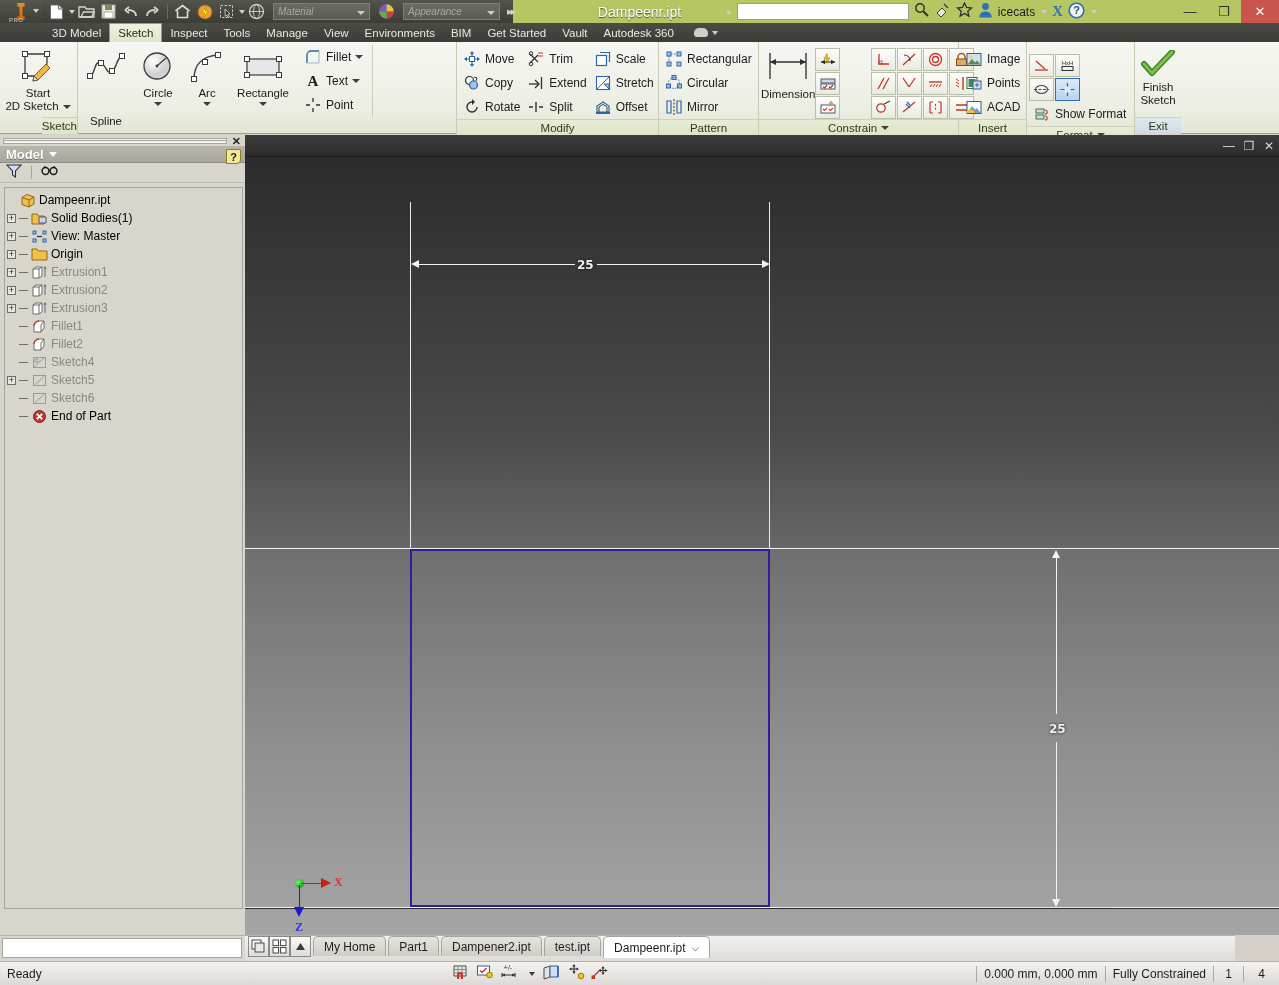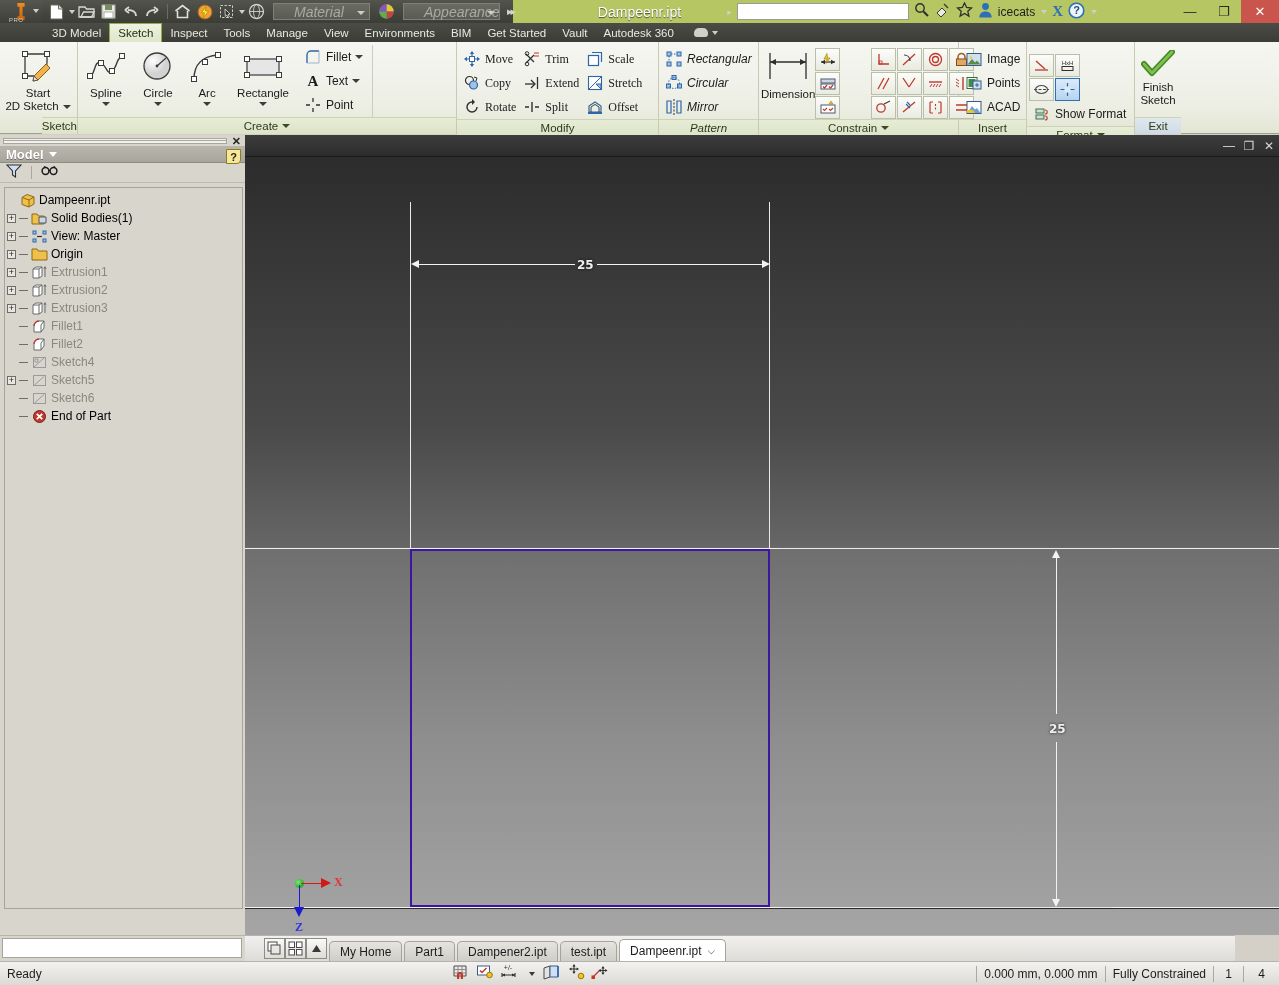--- a/index.html
+++ b/index.html
@@ -43,21 +43,21 @@
   .qcaret{
     width:0;height:0;border-left:3px solid transparent;border-right:3px solid transparent;
     border-top:4px solid #cfcfc7; margin-left:1px;
   }
   .combo{
     height:17px; width:97px; margin-left:5px;
     background:linear-gradient(180deg,#6a6c63,#5a5c53);
     border:1px solid #7e8076;
     display:flex; align-items:center; position:relative;
   }
-  .combo span{ color:#a9aba2; font-style:italic; font-size:14px; padding-left:20px;}
+  .combo span{ color:#a9aba2; font-style:italic; font-size:10px; padding-left:4px;}
   .combo .cb-arrow{
     position:absolute;right:4px;top:7px;
     width:0;height:0;border-left:4px solid transparent;border-right:4px solid transparent;
     border-top:4px solid #cdcfc6;
   }
   .more-chev{ color:#d3d5cc; font-size:11px; margin-left:6px; letter-spacing:-2px;}
   .titlebar-title{
     position:absolute; left:0; right:0; top:0; height:23px;
     display:flex; align-items:center; justify-content:center;
     color:#fff; font-size:14px; pointer-events:none;
@@ -252,21 +252,21 @@
   .axis-z-line{ position:absolute; width:1px; background:#1a1ad0; }
   .axis-x-head{ position:absolute;width:0;height:0;border-top:5px solid transparent;border-bottom:5px solid transparent;border-left:10px solid #d01a1a;}
   .axis-z-head{ position:absolute;width:0;height:0;border-left:5px solid transparent;border-right:5px solid transparent;border-top:10px solid #1a1ad0;}
   .axis-lbl{ position:absolute; font-size:12px; font-weight:bold; font-family:"Liberation Serif",serif;}
 
   
   .tabstrip{
     position:absolute; left:245px; top:935px; width:990px; height:26px;
     background:linear-gradient(180deg,#f1f0ee,#dedcd7);
     border-top:1px solid #b5b3ad;
-    display:flex; align-items:flex-end; padding-left:19px;
+    display:flex; align-items:flex-start; padding-left:3px;
   }
   .tsbtn{
     width:21px;height:21px;border:1px solid #8d8b85;background:linear-gradient(180deg,#fafaf8,#dedcd6);
     display:flex;align-items:center;justify-content:center; margin-bottom:2px;
   }
   .doctab{
     height:20px; padding:0 10px; margin-left:2px; margin-bottom:0;
     background:linear-gradient(180deg,#e6e4df,#cfcdc6);
     border:1px solid #a5a39d; border-bottom:none; border-radius:5px 5px 0 0;
     display:flex;align-items:center; font-size:12px; color:#1c1c1c; white-space:nowrap;
@@ -472,21 +472,21 @@
             <span>2D Sketch</span>
             <span class="dd-caret-inline"></span>
           </div>
         </div>
       </div>
       <div class="panel-label">Sketch</div>
     </div>
 
     <div class="panel" style="left:78px; width:379px;">
       <div class="panel-body">
-        <div class="bigbtn" style="width:52px;">
+        <div class="bigbtn" style="width:52px;gap:28px;">
           <div class="bicon">
             <svg width="40" height="32" viewBox="0 0 40 32">
               <path d="M4 25C9 25 8 8 15 12s5 12 11 8 4-14 10-14" fill="none" stroke="#3b3b3b" stroke-width="1.4"></path>
               <rect x="1.5" y="22.5" width="5" height="5" fill="#fff" stroke="#3b3b3b"></rect>
               <rect x="12.5" y="9.5" width="5" height="5" fill="#fff" stroke="#3b3b3b"></rect>
               <rect x="23.5" y="17.5" width="5" height="5" fill="#fff" stroke="#3b3b3b"></rect>
               <rect x="33.5" y="2.5" width="5" height="5" fill="#fff" stroke="#3b3b3b"></rect>
             </svg>
           </div>
           <div class="lbl">Spline</div>
@@ -562,21 +562,21 @@
           </div>
         </div>
 
       </div>
       <div class="panel-label">
         <span>Create</span><span class="pl-caret"></span>
       </div>
     </div>
 
     <div class="panel" style="left:457px; width:202px;">
-      <div class="panel-body" style="padding-top:5px;font-family:Liberation Serif, serif;">
+      <div class="panel-body" style="padding-top:5px;">
         <div class="col">
           <div class="smallrow">
             <span class="sicon">
               <svg width="16" height="16" viewBox="0 0 16 16">
                   <path d="M8 1v14M1 8h14" stroke="#2f66a8" stroke-width="1.2"></path>
                   <path d="M8 0l2.2 3H5.8zM8 16l2.2-3H5.8zM0 8l3 2.2V5.8zM16 8l-3 2.2V5.8z" fill="#2f66a8"></path>
                   <rect x="5.5" y="5.5" width="5" height="5" fill="#fff" stroke="#2f66a8"></rect>
                 </svg>
             </span>
             <span>Move</span>
@@ -661,21 +661,21 @@
                   <rect x="1" y="13" width="14" height="2" fill="#2f66a8"></rect>
                 </svg>
             </span>
             <span>Offset</span>
           </div>
         </div>
       </div>
       <div class="panel-label">Modify</div>
     </div>
 
-    <div class="panel" style="left:659px; width:100px;font-style:italic;">
+    <div class="panel" style="left:659px; width:100px;">
       <div class="panel-body" style="padding-top:5px;">
         <div class="col">
           <div class="smallrow">
             <span class="sicon">
               <svg width="16" height="16" viewBox="0 0 16 16">
                   <rect x="1" y="1" width="4" height="4" fill="#9fc2e5" stroke="#2f66a8"></rect>
                   <rect x="11" y="1" width="4" height="4" fill="#9fc2e5" stroke="#2f66a8"></rect>
                   <rect x="1" y="11" width="4" height="4" fill="#9fc2e5" stroke="#2f66a8"></rect>
                   <rect x="11" y="11" width="4" height="4" fill="#9fc2e5" stroke="#2f66a8"></rect>
                   <path d="M5 3h6M3 5v6" stroke="#2f66a8" stroke-dasharray="1.5 1.5"></path>

